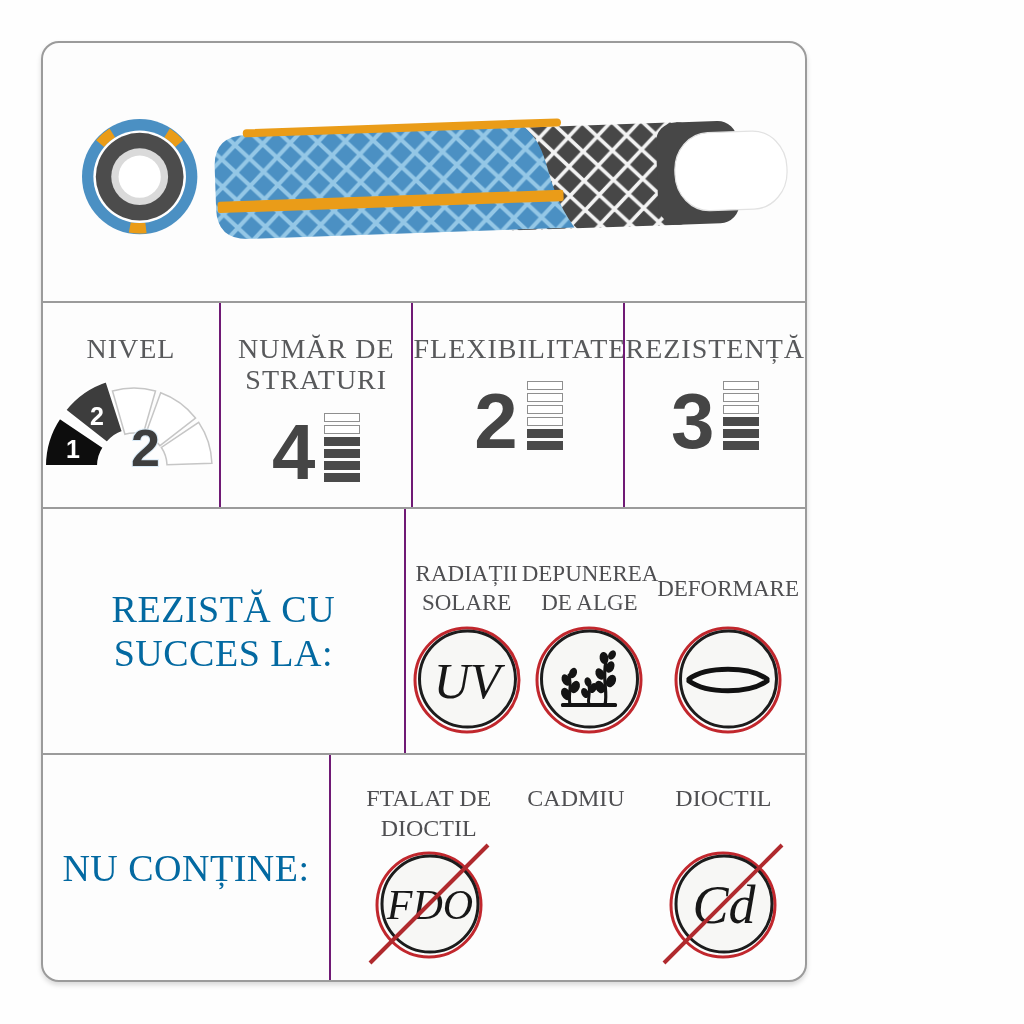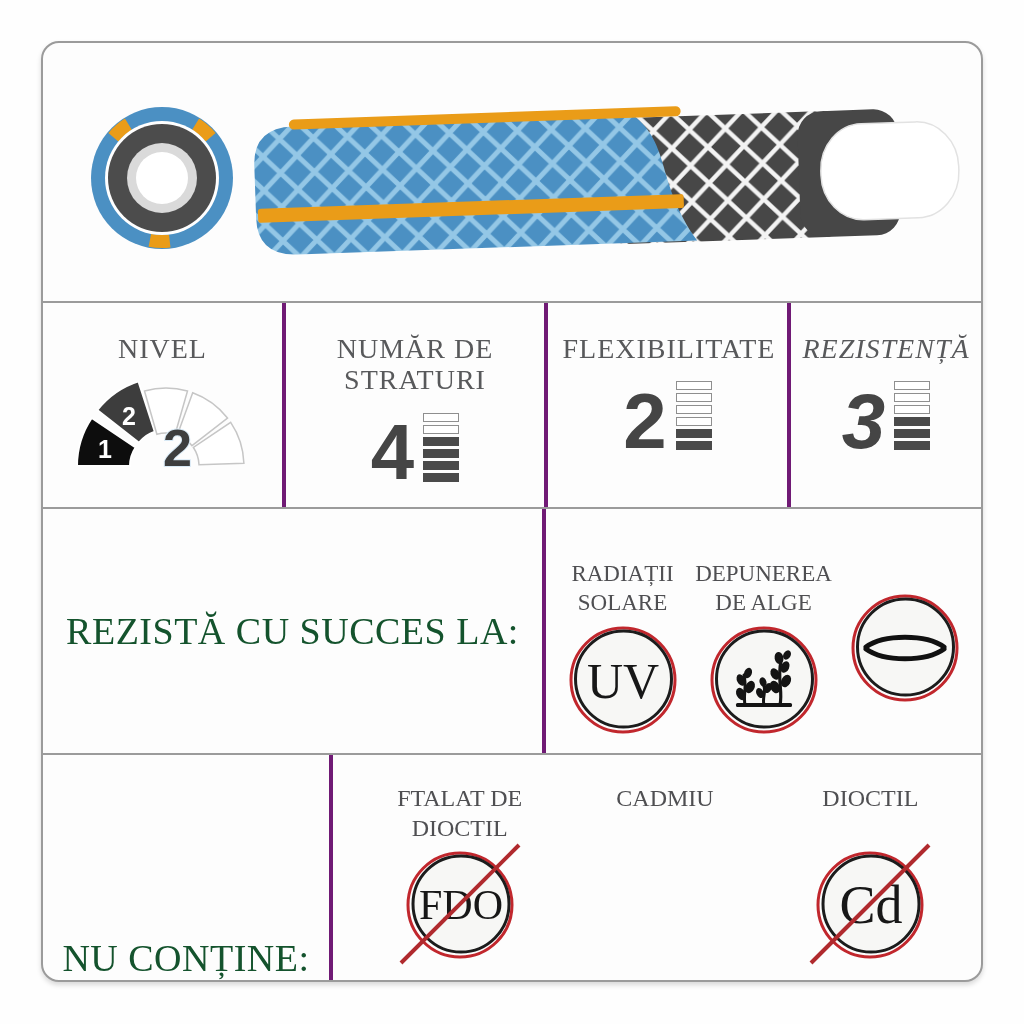--- a/index.html
+++ b/index.html
@@ -1,56 +1,56 @@
 <!DOCTYPE html>
 <html><head>
 <meta charset="utf-8">
 <style>
   html,body{margin:0;padding:0;width:1024px;height:1024px;background:#ffffff;
     font-family:"Liberation Serif", serif; -webkit-font-smoothing:antialiased;}
   .stage{position:relative;width:1024px;height:1024px;background:#fefefe;overflow:hidden;}
-  .card{position:absolute;left:41px;top:41px;width:942px;height:941px;box-sizing:border-box;
+  .card{position:absolute;left:41px;top:41px;width:766px;height:941px;box-sizing:border-box;
     background:#fdfdfd;border:2px solid #9b9b9b;border-radius:18px;
     box-shadow:0 3px 5px rgba(0,0,0,.15);overflow:hidden;display:flex;flex-direction:column;}
   .row{box-sizing:border-box;position:relative;display:flex;}
   .row-hose{height:258px;}
   .row-ind{height:206px;border-top:2px solid #9b9b9b;}
   .row-res{height:246px;border-top:2px solid #9b9b9b;}
   .row-not{flex:1;border-top:2px solid #9b9b9b;}
   .cell{box-sizing:border-box;display:flex;flex-direction:column;align-items:center;}
-  .cell + .cell{border-left:4px solid #701a75;}
+  .cell + .cell{border-left:2px solid #701a75;}
   .ind-cell{padding-top:30px;}
   .c-nivel{width:239px;}
   .c-strat{width:262px;}
   .c-flex{width:243px;}
-  .c-rez{flex:1;font-style:italic;}
+  .c-rez{flex:1;}
   .ind-label{font-size:28px;color:#58595b;letter-spacing:1px;text-align:center;
     line-height:1.12;max-width:210px;}
   .ind-content{display:flex;align-items:flex-end;margin-top:14px;}
   .big-num{font-family:"Liberation Sans", sans-serif;font-weight:bold;font-size:78px;
     line-height:.74;color:#454545;margin-right:9px;}
   .bars{display:flex;flex-direction:column-reverse;}
   .bar{width:36px;height:9px;margin-top:3px;box-sizing:border-box;}
   .bar-filled{background:#4a4a4a;}
   .bar-empty{background:#ffffff;border:1.5px solid #8f8f8f;}
   .gauge-wrap{margin-top:10px;}
   .gauge-seg-label{font-family:"Liberation Sans", sans-serif;font-weight:bold;fill:#ffffff;font-size:25px;}
   .gauge-value{font-family:"Liberation Sans", sans-serif;font-weight:bold;fill:#3e3e3e;font-size:52px;
     paint-order:stroke;stroke:#d9eaf6;stroke-width:2px;}
   
   .res-title-cell{width:499px;justify-content:center;}
-  .section-title{font-size:38px;color:#14532d;letter-spacing:.5px;text-align:center;}
+  .section-title{font-size:38px;color:#0369a1;letter-spacing:.5px;text-align:center;}
   .res-icons-cell{flex:1;flex-direction:row;align-items:center;padding:30px 6px 0 6px;}
   .icon-col{flex:1;display:flex;flex-direction:column;align-items:center;}
   .icon-label{height:64px;display:flex;align-items:center;justify-content:center;text-align:center;
     font-size:23px;color:#4f4f52;line-height:1.25;max-width:158px;}
-  .round-icon{width:110px;height:110px;margin-top:4px;}
+  .round-icon{width:110px;height:110px;margin-top:4px;font-style:italic;}
   .round-icon svg{overflow:visible;}
   
-  .not-title-cell{width:286px;justify-content:flex-end;border-radius:12px;}
+  .not-title-cell{width:286px;justify-content:center;border-radius:12px;}
   .not-icons-cell{flex:1;flex-direction:row;align-items:flex-start;padding:28px 8px 0 24px;}
   .not-label{height:62px;display:flex;align-items:flex-start;justify-content:center;text-align:center;
     font-size:24px;color:#4f4f52;line-height:1.25;max-width:150px;}
   .ring-fill{fill:#f7f7f5;}
   .sym-text{font-family:"Liberation Serif", serif;fill:#171717;}
 </style>
 </head>
 <body>
 
 <div class="stage">
@@ -200,20 +200,21 @@
                 <ellipse cx="66" cy="49" rx="4.2" ry="6" transform="rotate(-26 66 49)"></ellipse>
                 <ellipse cx="76" cy="42" rx="4.2" ry="6" transform="rotate(24 76 42)"></ellipse>
                 <ellipse cx="70" cy="33" rx="4.4" ry="6" transform="rotate(-10 70 33)"></ellipse>
                 <ellipse cx="78" cy="30" rx="3.6" ry="5" transform="rotate(30 78 30)"></ellipse>
               </g>
             </svg>
           </div>
         </div>
 
         <div class="icon-col">
+          <div class="icon-label">DEFORMARE</div>
           <div class="round-icon">
             <svg width="110" height="110" viewBox="0 0 110 110">
               <circle cx="55" cy="55" r="52" fill="none" stroke="#c1272d" stroke-width="3"></circle>
               <circle cx="55.5" cy="54" r="48" class="ring-fill" stroke="#1c1c1c" stroke-width="3"></circle>
               <g>
                 <path d="M16,54 C34,41 76,41 94,54" fill="none" stroke="#111111" stroke-width="5" stroke-linecap="round"></path>
                 <path d="M16,56 C34,69 76,69 94,56" fill="none" stroke="#111111" stroke-width="5" stroke-linecap="round"></path>
               </g>
             </svg>
           </div>

